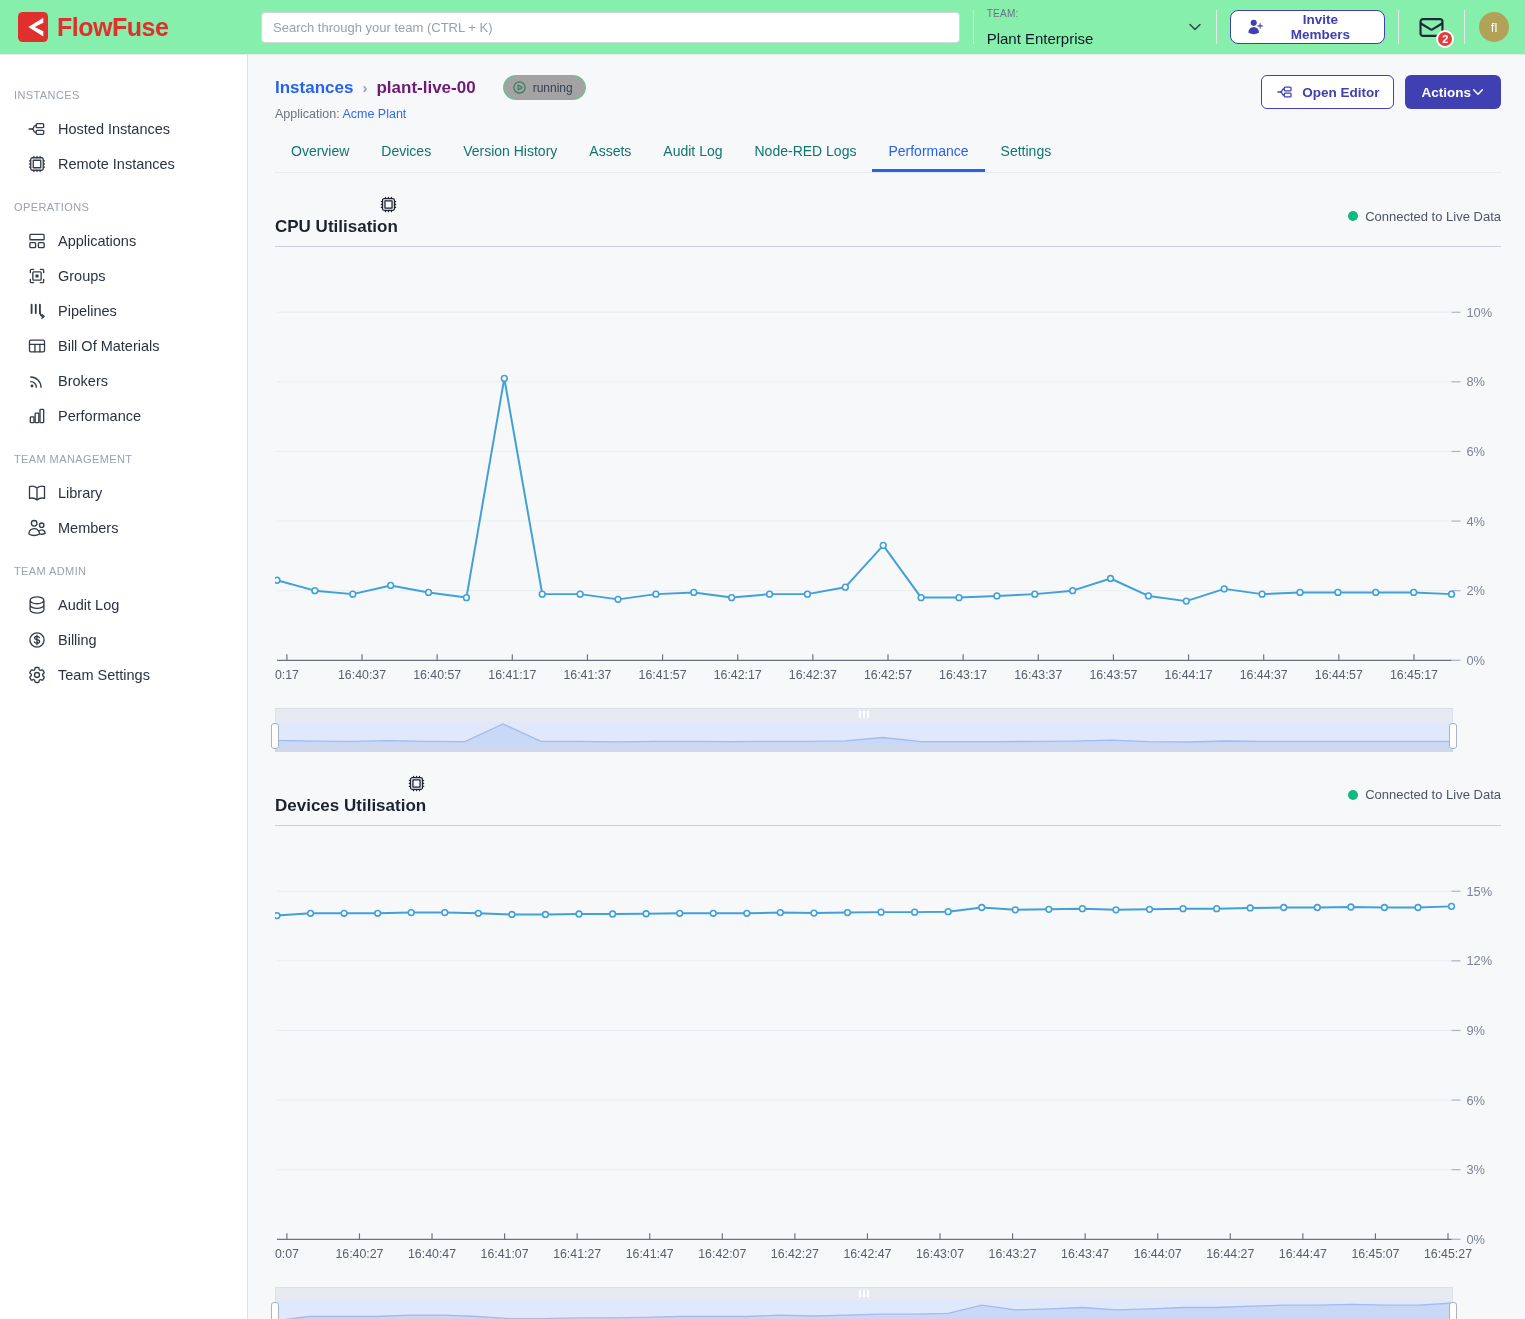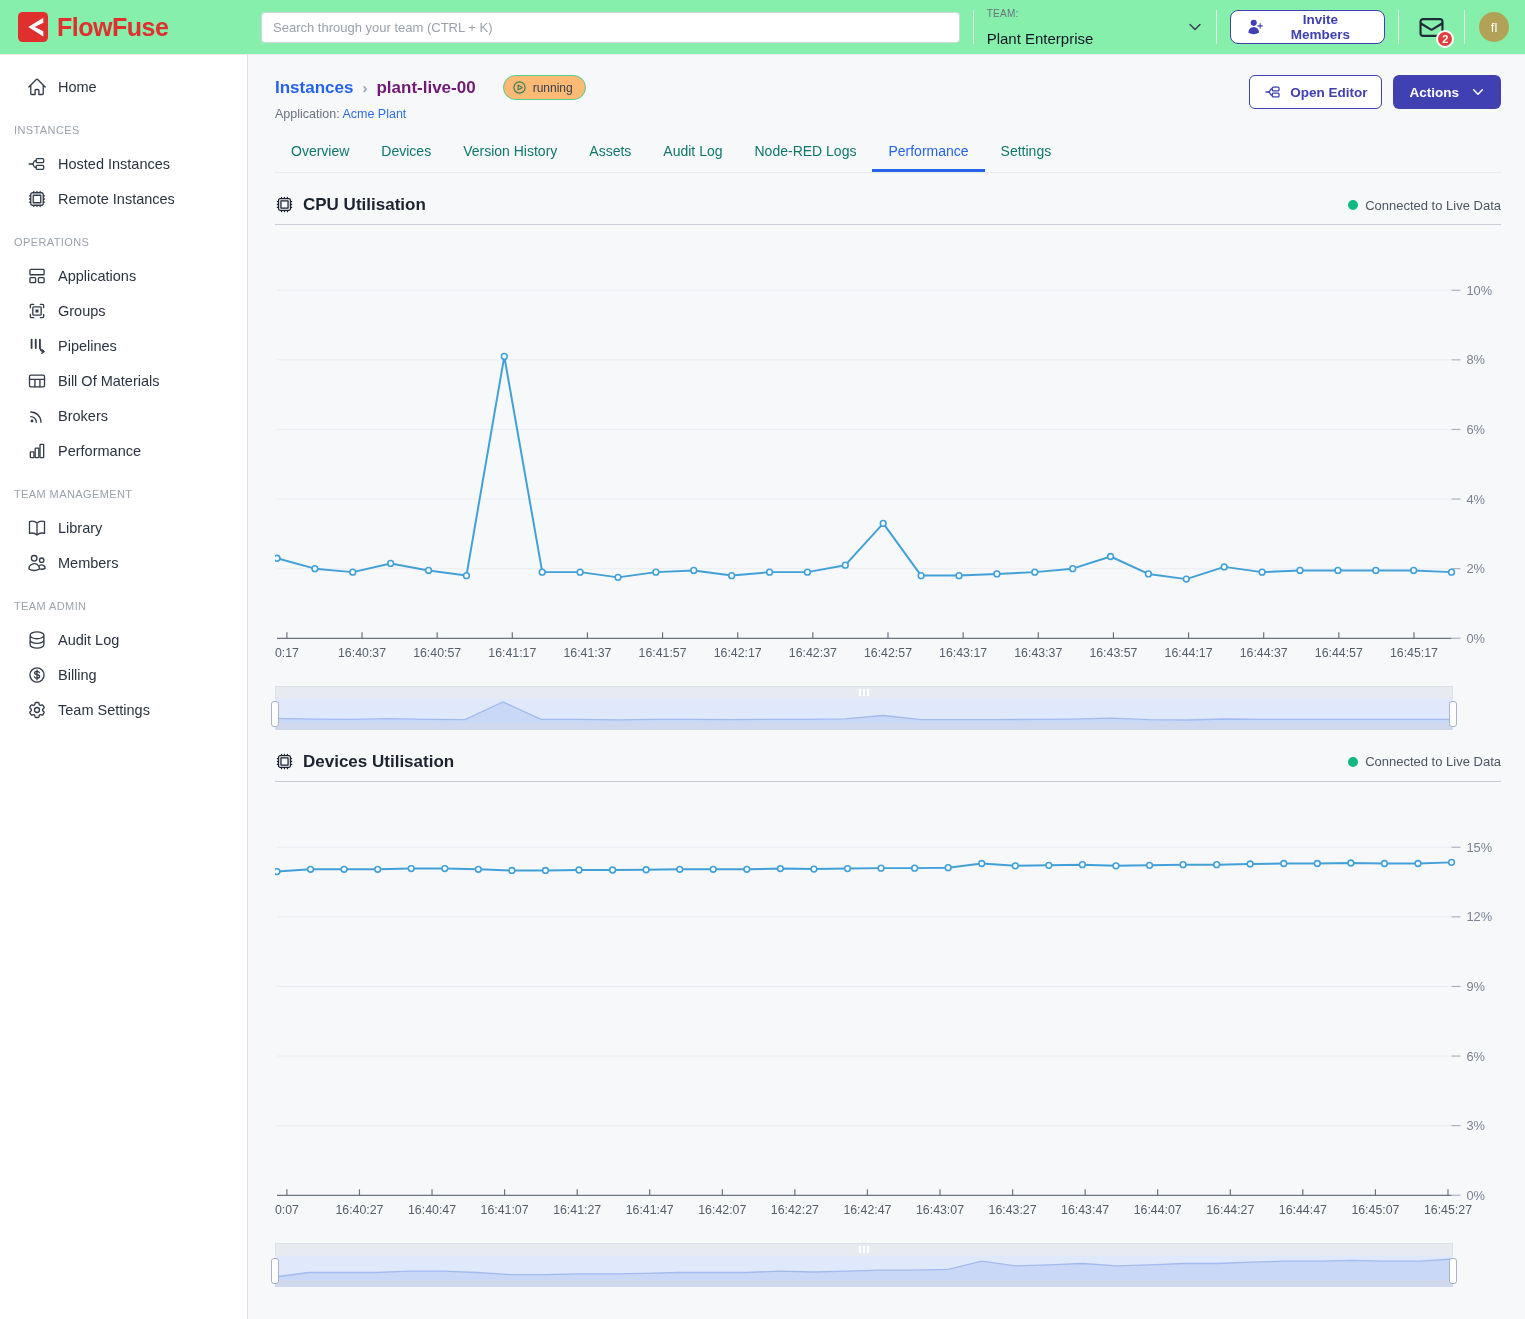--- a/index.html
+++ b/index.html
@@ -38,40 +38,40 @@
   .side-item svg { width:20px; height:20px; color:#333c49; flex:0 0 auto; }
 
   
   .main { margin-left:248px; padding:55px 24px 30px 27px; background:#f7f8fa; min-height:1319px; }
   .page-head { display:flex; justify-content:space-between; align-items:flex-start; margin-top:20px; }
   .crumb-row { display:flex; align-items:center; gap:9px; }
   .crumb-root { color:#2563eb; font-weight:700; font-size:17px; cursor:pointer; }
   .crumb-sep { color:#9ca3af; font-size:15px; font-weight:700; }
   .crumb-name { color:#701a75; font-weight:700; font-size:17px; }
   .status-badge { display:flex; align-items:center; gap:6px; margin-left:18px; padding:4px 12px 4px 8px;
-                  background:#fdba74; border:1px solid #58ca8c; border-radius:999px; font-size:12px; color:#374151; }
+                  background:#a3a3a3; border:1px solid #58ca8c; border-radius:999px; font-size:12px; color:#374151; }
   .status-badge svg { width:15px; height:15px; stroke:#35795a; }
   .app-line { margin-top:7px; font-size:12.5px; color:#6b7280; }
   .app-line a { color:#2f6fe4; text-decoration:none; cursor:pointer; }
   .head-buttons { display:flex; gap:11px; }
   .btn-outline { display:flex; align-items:center; gap:8px; height:34px; padding:0 14px; background:#fff;
                  border:1.5px solid #4040b2; border-radius:6px; color:#4040b2; font-weight:700; font-size:13.5px; cursor:pointer; }
   .btn-outline svg { width:18px; height:18px; }
-  .btn-solid { display:flex; align-items:center; gap:12px; height:34px; padding:0 16px; background:#4040b2;
+  .btn-solid { display:flex; align-items:center; gap:0; height:34px; padding:0 16px; background:#4040b2;
                border:none; border-radius:6px; color:#fff; font-weight:700; font-size:13.5px; cursor:pointer; }
   .btn-solid svg { width:14px; height:14px; stroke:#fff; }
 
   .tabbar { display:flex; margin-top:12px; border-bottom:1px solid #e8eaee; }
   .tab { padding:10px 16px; font-size:14px; color:#0f766e; cursor:pointer; border-bottom:3px solid transparent; }
   .tab.active { color:#2563eb; border-bottom-color:#2563eb; }
 
   .chart-section { margin-top:22px; }
   .chart-head { display:flex; justify-content:space-between; align-items:center; padding-bottom:9px;
                 border-bottom:1px solid #c9ced6; }
-  .chart-title-wrap { display:flex; align-items:flex-start; gap:9px; }
+  .chart-title-wrap { display:flex; align-items:flex-end; gap:3px;flex-direction:column; }
   .chart-title-wrap svg { width:19px; height:19px; color:#1b2330; }
   .chart-title { font-size:17px; font-weight:700; color:#1b2330; }
   .live-wrap { display:flex; align-items:center; gap:7px; font-size:13px; color:#4b5563; }
   .live-dot { width:10px; height:10px; border-radius:50%; background:#10b981; }
   .chart-svg { display:block; width:100%; height:auto; }
 
   
   .scrubber { position:relative; margin:16px 48px 0 0; height:44px; }
   .scrub-rail { height:13px; background:#e7eaf1; border:1px solid #dadfe8; border-bottom:none;
                 display:flex; align-items:center; justify-content:center; cursor:grab; }
@@ -119,28 +119,20 @@
     <svg viewBox="0 0 24 24" fill="none" stroke-width="1.9" stroke-linecap="round" stroke-linejoin="round">
         <path d="M21.75 6.75v10.5a2.25 2.25 0 01-2.25 2.25h-15a2.25 2.25 0 01-2.25-2.25V6.75m19.5 0A2.25 2.25 0 0019.5 4.5h-15a2.25 2.25 0 00-2.25 2.25m19.5 0v.243a2.25 2.25 0 01-1.07 1.916l-7.5 4.615a2.25 2.25 0 01-2.36 0L3.32 8.91a2.25 2.25 0 01-1.07-1.916V6.75"></path>
       </svg>
     <span class="mail-badge">2</span>
   </div>
   <div class="hdr-divider" style="margin-right:4px;"></div>
   <div class="avatar">fl</div>
 </header>
 
 <nav class="sidebar" id="sidebar">
-    <div class="side-item">
-      <span style="display:flex">
-        <svg viewBox="0 0 24 24" fill="none" stroke="currentColor" stroke-width="1.6" stroke-linecap="round" stroke-linejoin="round">
-          <path d="M2.25 12l8.955-8.955a1.125 1.125 0 011.59 0L21.75 12M4.5 9.75v10.125c0 .621.504 1.125 1.125 1.125H9.75v-4.875c0-.621.504-1.125 1.125-1.125h2.25c.621 0 1.125.504 1.125 1.125V21h4.125c.621 0 1.125-.504 1.125-1.125V9.75"></path>
-        </svg>
-      </span>
-      <span>Home</span>
-    </div>
     <div class="side-section-label">INSTANCES</div>
     <div class="side-item">
       <span style="display:flex">
         <svg viewBox="0 0 24 24" fill="none" stroke="currentColor" stroke-width="1.6" stroke-linecap="round" stroke-linejoin="round">
           <path d="M2.5 12h4"></path>
           <path d="M6.5 12c1.6 0 1.6-4 3.2-4H11"></path>
           <path d="M6.5 12c1.6 0 1.6 4 3.2 4H11"></path>
           <rect x="11" y="5.6" width="9" height="4.8" rx="1.2"></rect>
           <rect x="11" y="13.6" width="9" height="4.8" rx="1.2"></rect>
         </svg>

